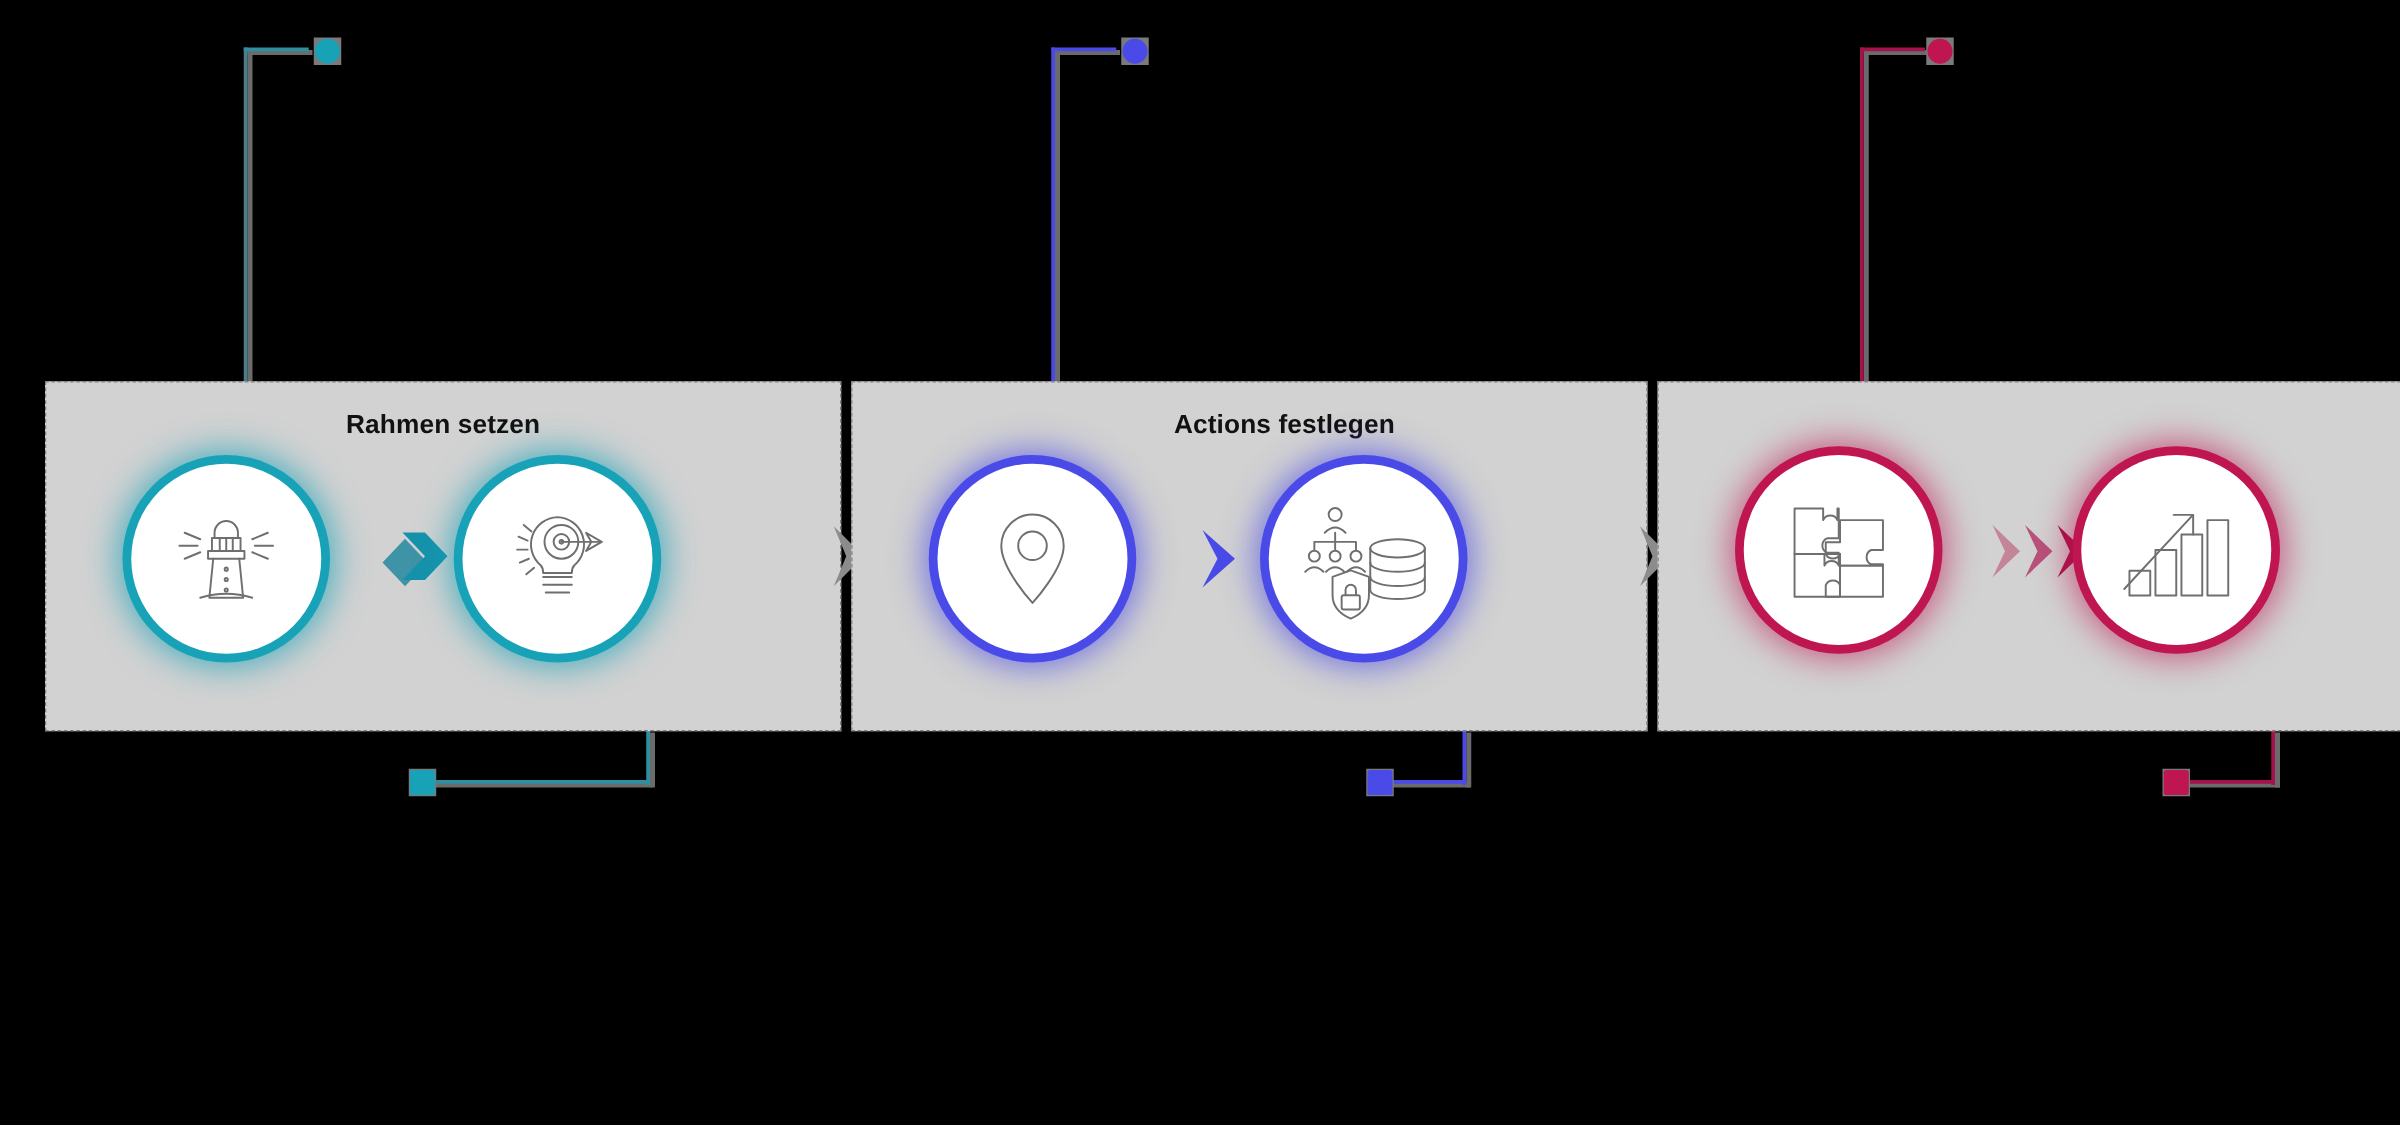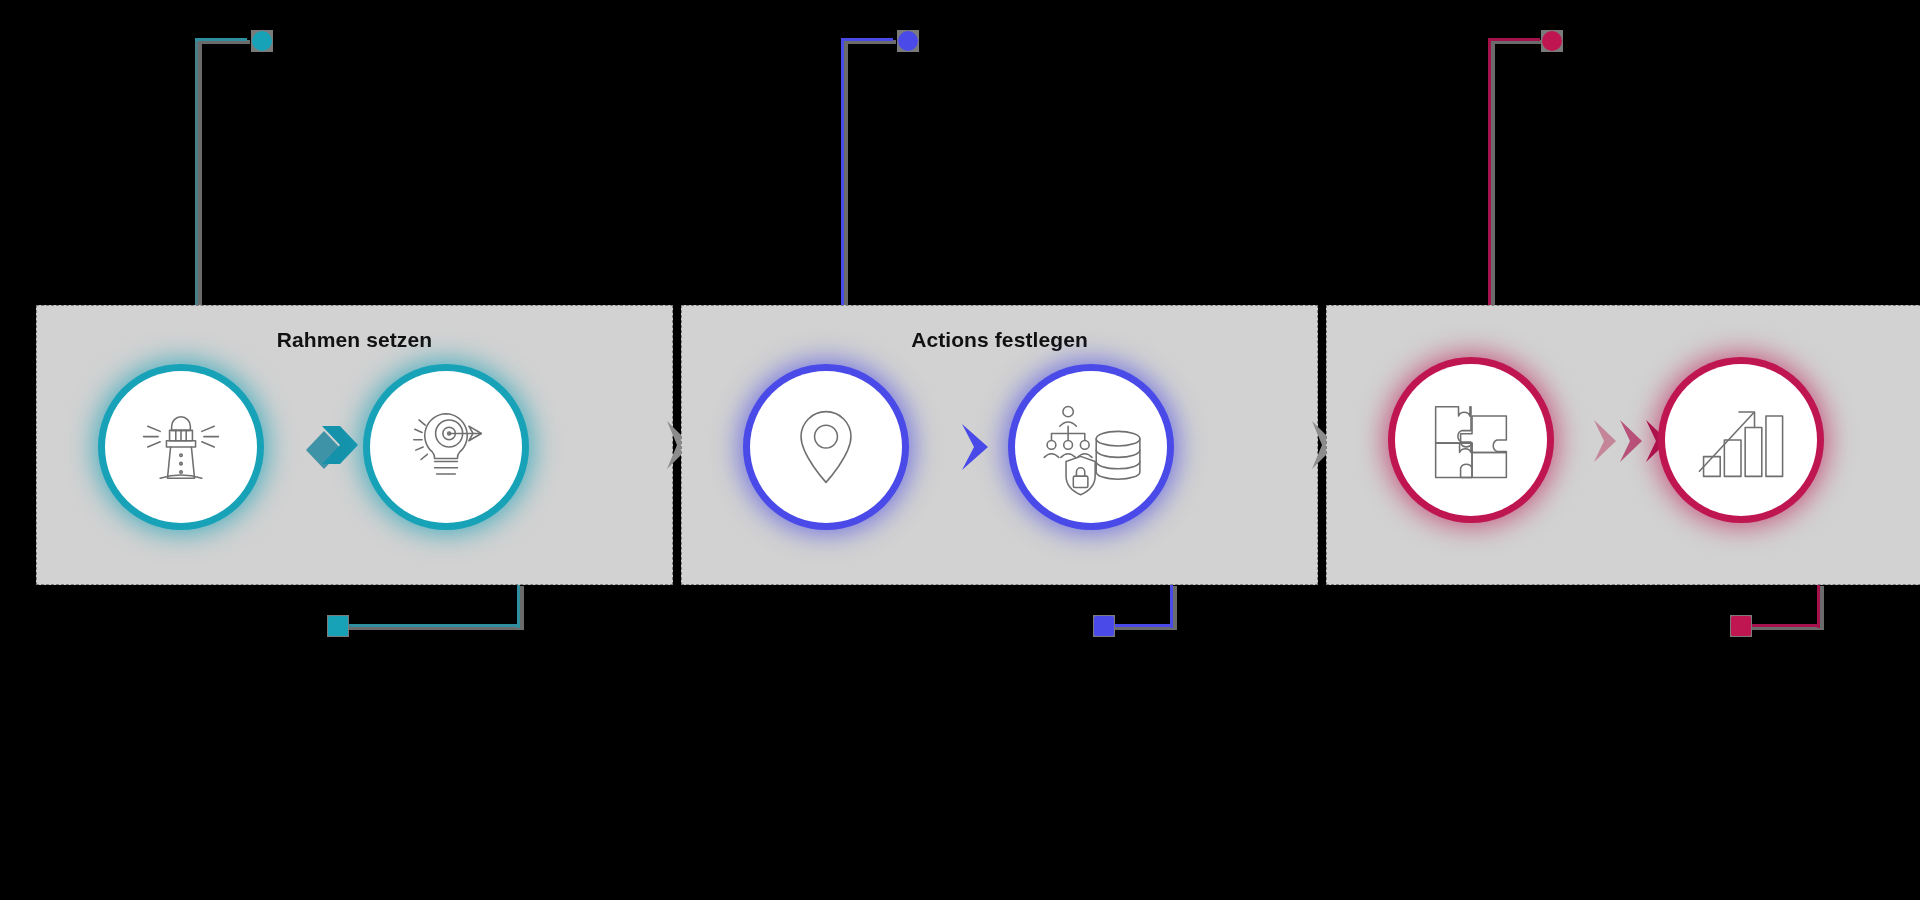--- a/index.html
+++ b/index.html
@@ -175,21 +175,21 @@
       </svg>
     </div>
   </div>
 
   <div class="chev-group" style="left:625px; top:415px;">
     <svg class="chev-svg" width="40" height="60" viewBox="0 0 40 60">
       <path d="M6 6 L30 30 L6 54 L16 30 Z" fill="#8c8c8c"></path>
     </svg>
   </div>
 
-  <div class="panel" style="left:645px; width:637px;">
+  <div class="panel" style="left:645px; width:637px;padding-left:28px;">
     <div class="panel-title">Actions festlegen</div>
 
     <div class="badge blue" style="left:68px; top:65px;">
       <svg viewBox="0 0 100 100">
         <path d="M50 16 a24 24 0 0 1 24 24 c0 18 -24 44 -24 44 s-24 -26 -24 -44 a24 24 0 0 1 24 -24 z"></path>
         <circle cx="50" cy="40" r="11"></circle>
       </svg>
     </div>
 
     <div class="chev-group" style="left:272px; top:112px;">

